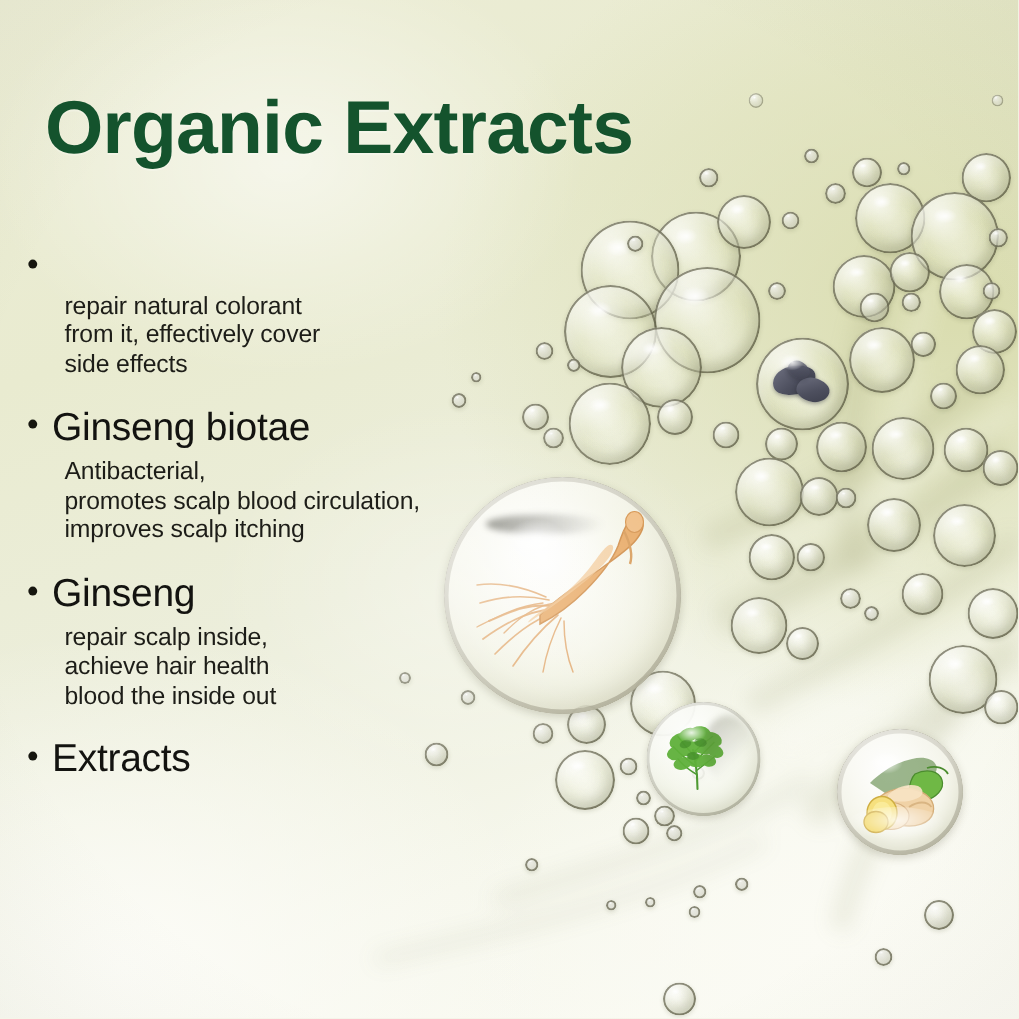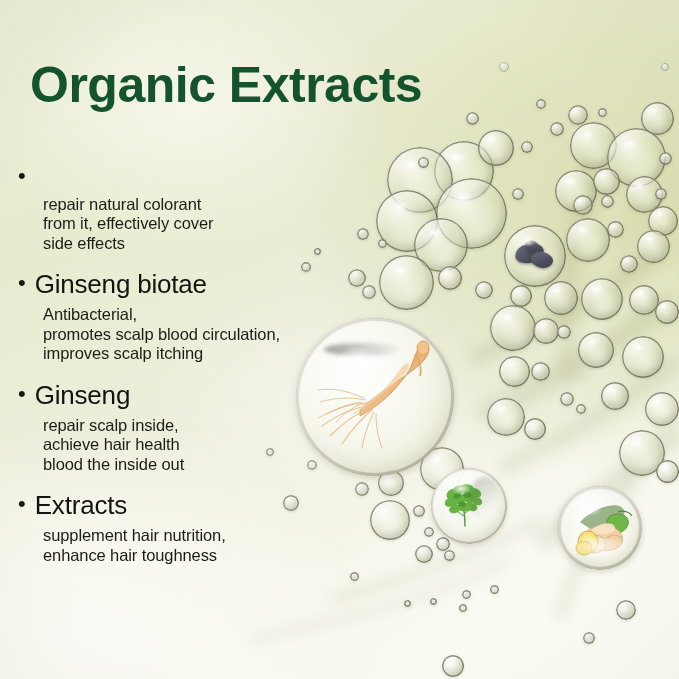--- a/index.html
+++ b/index.html
@@ -402,20 +402,16 @@
         <div>achieve hair health</div>
         <div>blood the inside out</div>
       </div>
     </div>
 
     <div class="entry">
       <div class="entry-head">
         <span class="entry-bullet">•</span>
         <span class="entry-title">Extracts</span>
       </div>
-      <div class="entry-body">
-        <div>supplement hair nutrition,</div>
-        <div>enhance hair toughness</div>
-      </div>
     </div>
 
   </div>
 </div>
 
 </body></html>

